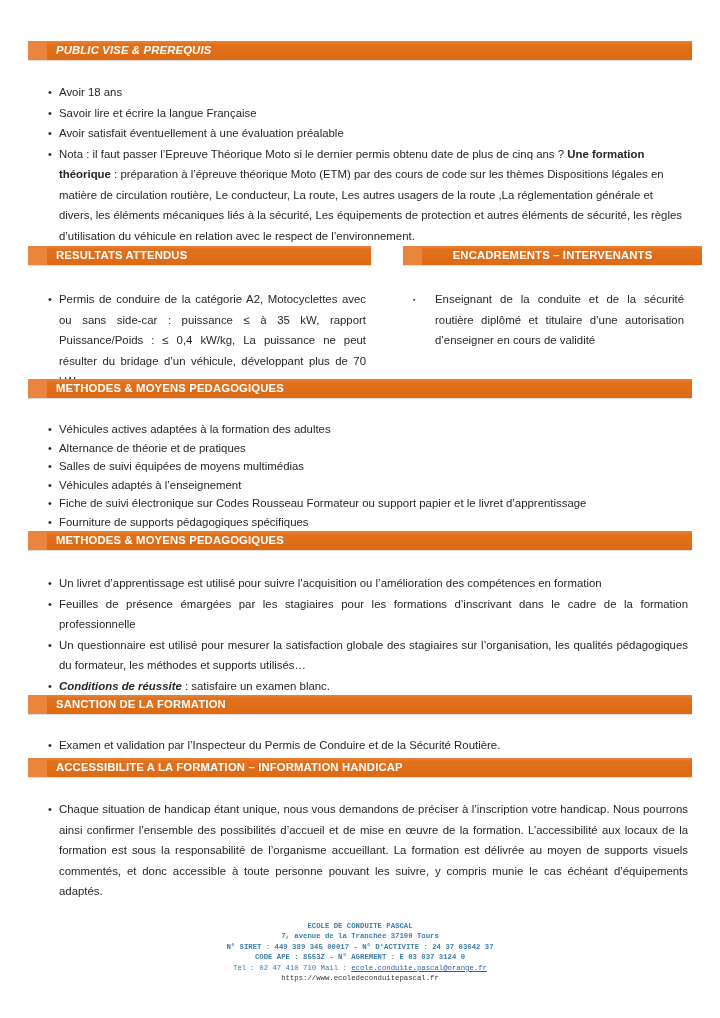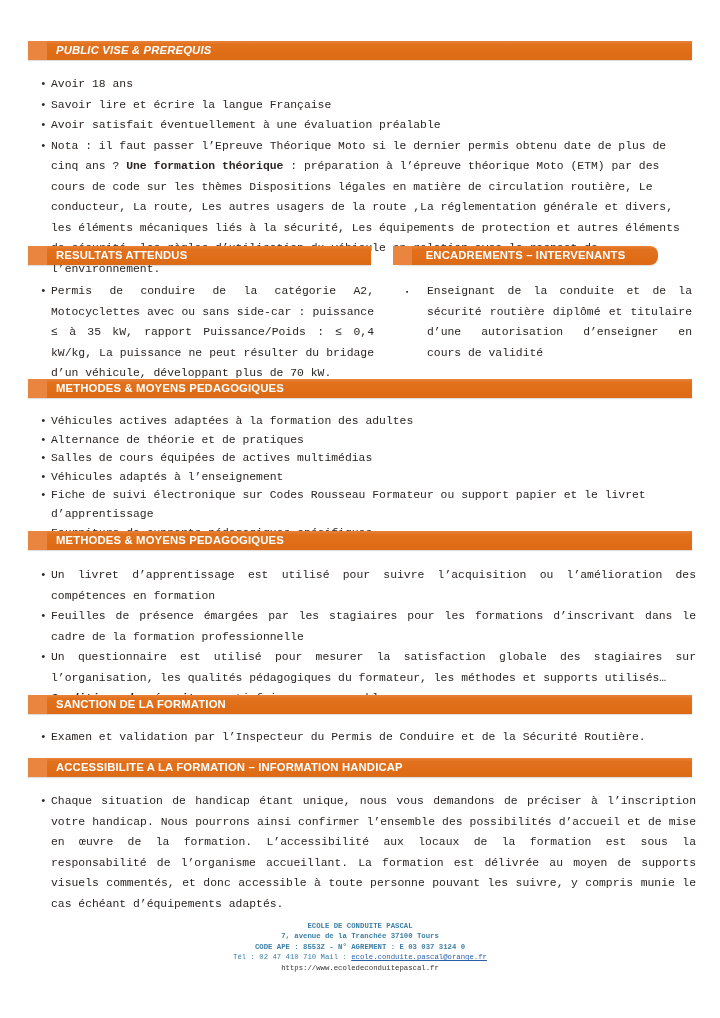--- a/index.html
+++ b/index.html
@@ -50,30 +50,29 @@
     line-height: 19px;
   }
   .bar.centered .bar-label {
     padding-left: 0;
     width: 100%;
     text-align: center;
   }
 
   .bar-full { position: absolute; left: 28px; width: 664px; }
   .bar-left { position: absolute; left: 28px; width: 343px; }
-  .bar-right { position: absolute; left: 393px; width: 265px; border-radius: 8px; }
+  .bar-right { position: absolute; left: 403px; width: 299px; }
 
   
   .block { position: absolute; }
 
   ul.bl {
     list-style: none;
-    margin: 0;
+    margin: 8px;
     padding: 0;
-    font-family: Liberation Mono, monospace;
   }
   ul.bl > li {
     position: relative;
     padding-left: 11px;
     font-size: 11.4px;
     line-height: 20.5px;
     color: #2a2523;
     margin: 0;
   }
   ul.bl > li::before {
@@ -165,21 +164,21 @@
 
   <div class="bar bar-full" style="top:379px;">
     <span class="bar-accent"></span>
     <span class="bar-label">METHODES &amp; MOYENS PEDAGOGIQUES</span>
   </div>
 
   <div class="block" style="left:40px; top:412px; width:656px;">
     <ul class="bl tight">
       <li>Véhicules actives adaptées à la formation des adultes</li>
       <li>Alternance de théorie et de pratiques</li>
-      <li>Salles de cours équipées de actives  multimédias</li>
+      <li>Salles de suivi équipées de moyens  multimédias</li>
       <li>Véhicules adaptés à l’enseignement</li>
       <li>Fiche de suivi électronique sur Codes Rousseau Formateur ou support papier et le livret d’apprentissage</li>
       <li>Fourniture de supports pédagogiques spécifiques</li>
     </ul>
   </div>
 
   <div class="bar bar-full" style="top:531px;">
     <span class="bar-accent"></span>
     <span class="bar-label">METHODES &amp; MOYENS PEDAGOGIQUES</span>
   </div>
@@ -211,18 +210,19 @@
 
   <div class="block" style="left:40px; top:791px; width:656px;">
     <ul class="bl just">
       <li>Chaque situation de handicap étant unique, nous vous demandons de préciser à l’inscription votre handicap. Nous pourrons ainsi confirmer l’ensemble des possibilités d’accueil et de mise en œuvre de la formation. L’accessibilité aux locaux de la formation est sous la responsabilité de l’organisme accueillant. La formation est délivrée au moyen de supports visuels commentés, et donc accessible à toute personne pouvant les suivre, y compris munie le cas échéant d’équipements adaptés.</li>
     </ul>
   </div>
 
   <div class="footer" style="top:921px;">
     <span class="fl">ECOLE DE CONDUITE PASCAL</span>
     <span class="fl">7, avenue de la Tranchée 37100 Tours</span>
+    <span class="fl">N° SIRET : 449 389 345 00017 - N° D’ACTIVITE : 24 37 03642  37</span>
     <span class="fl">CODE APE : 8553Z  -  N° AGREMENT : E 03 037 3124 0</span>
     <span class="fl normal"><span>Tél : 02 47 410 710 Mail : </span><a class="mail" href="#">ecole.conduite.pascal@orange.fr</a></span>
     <span class="fl site">https://www.ecoledeconduitepascal.fr</span>
   </div>
 
 </div>
 
 </body></html>

